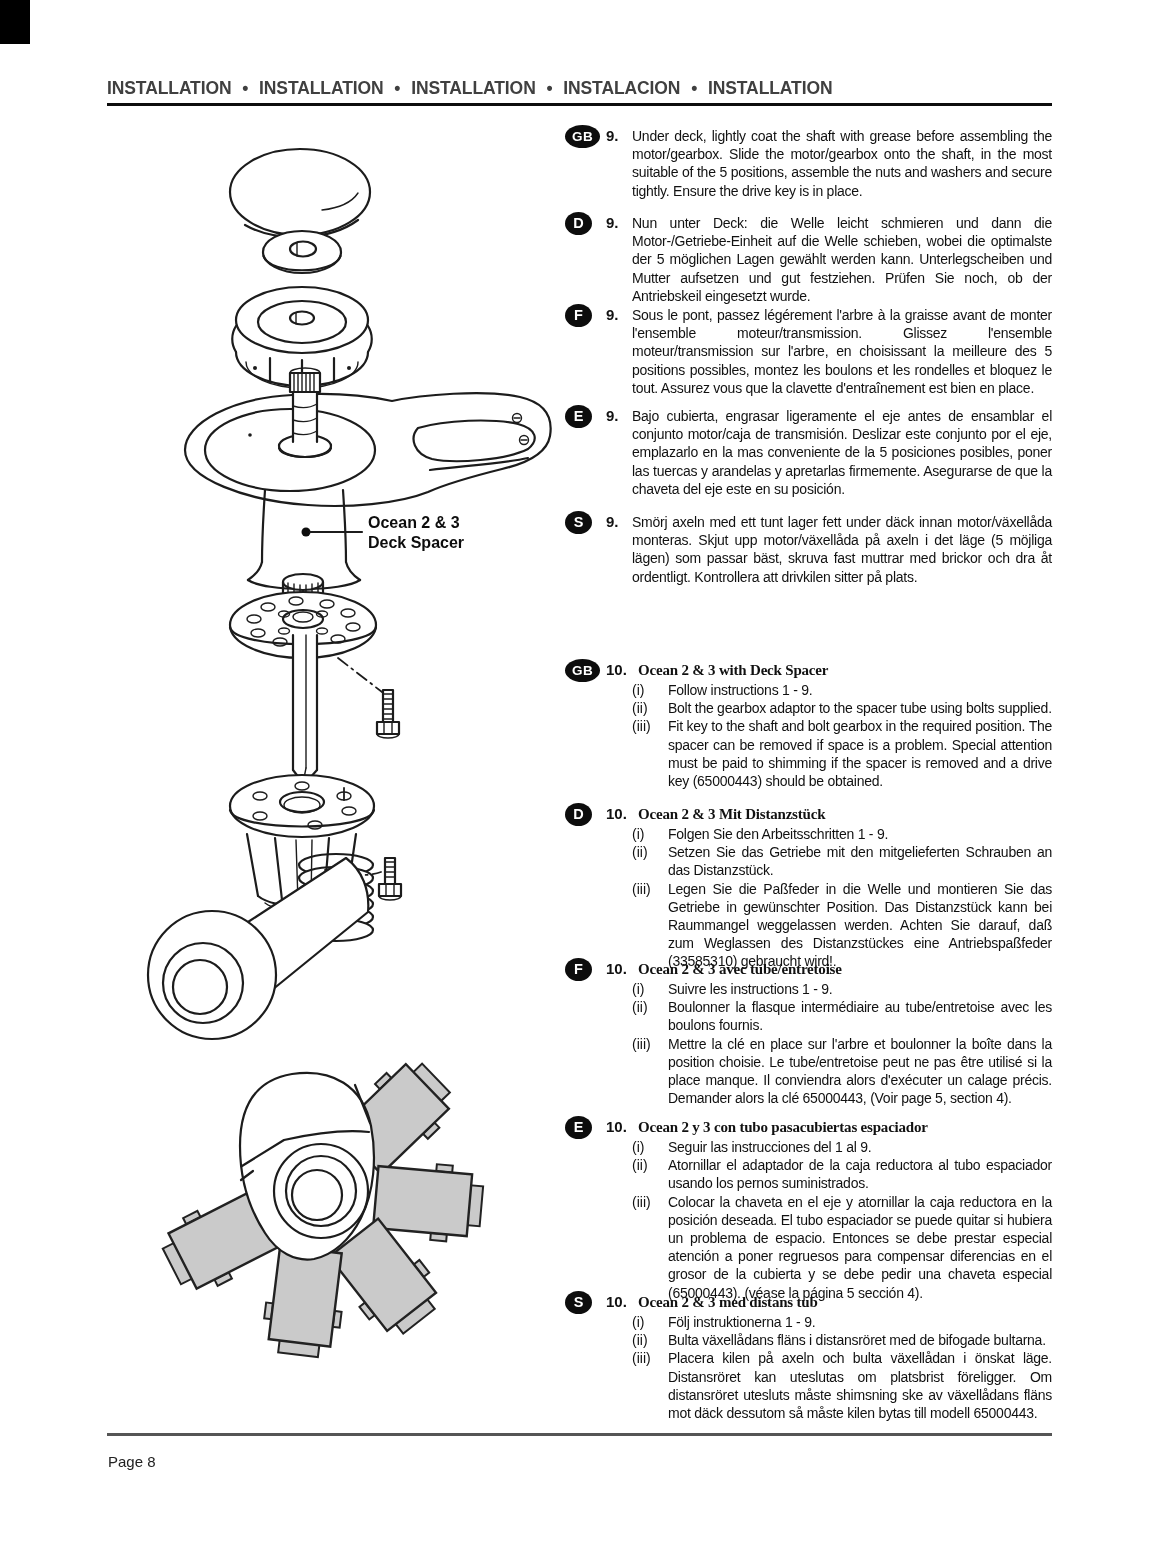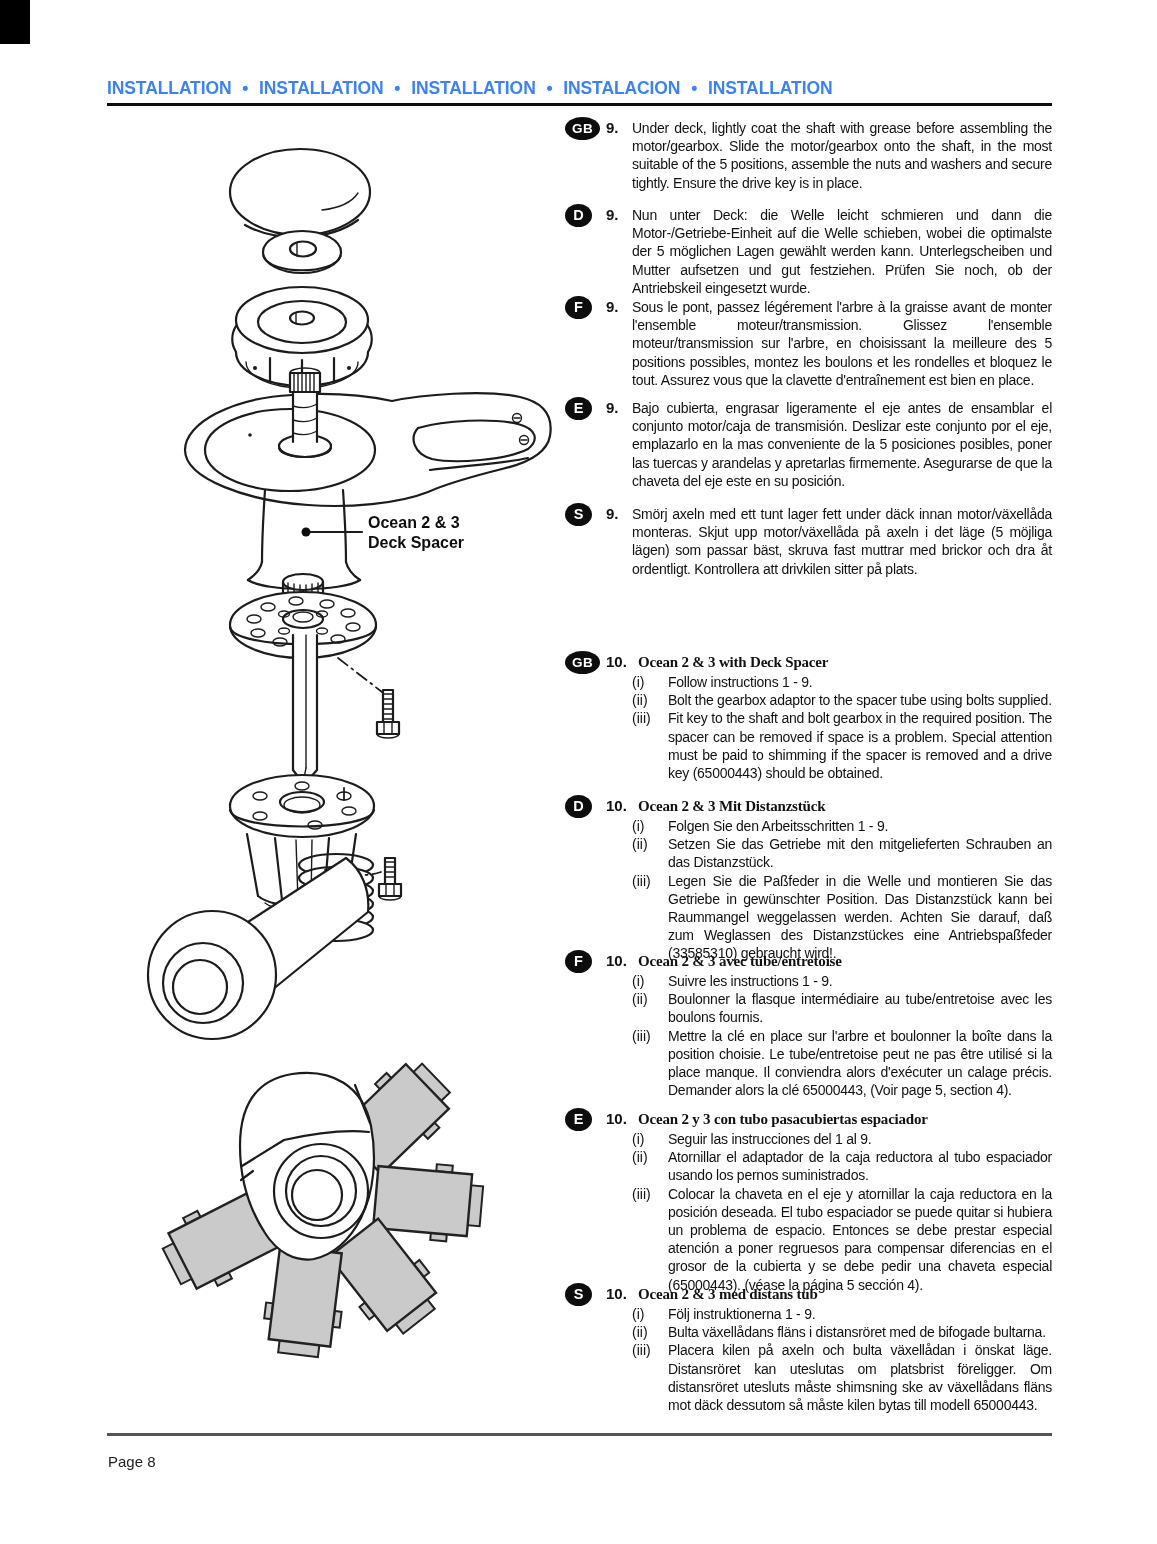--- a/index.html
+++ b/index.html
@@ -1,22 +1,22 @@
 <!DOCTYPE html>
 <html><head>
 <meta charset="utf-8">
 <style>
   html,body{margin:0;padding:0;background:#888;}
   #page{position:relative;width:1157px;height:1544px;background:#ffffff;overflow:hidden;
         font-family:"Liberation Sans",sans-serif;color:#111;}
   .corner-mark{position:absolute;left:0;top:0;width:30px;height:44px;background:#000;}
   .header{position:absolute;left:107px;top:78px;font-size:17.5px;font-weight:bold;
-          letter-spacing:-0.1px;word-spacing:6px;color:#3b82f6;white-space:nowrap;}
+          letter-spacing:-0.1px;word-spacing:6px;color:#404040;white-space:nowrap;}
   .header-rule{position:absolute;left:107px;top:103px;width:945px;height:2.5px;background:#0d0d0d;}
-  .sec{position:absolute;left:565px;width:489px;}
+  .sec{position:absolute;left:565px;width:489px;margin-top:8px;}
   .badge{position:absolute;left:0;top:-2px;background:#0d0d0d;color:#fff;border-radius:50%;
          text-align:center;font-weight:bold;height:23px;line-height:23px;font-size:14.5px;width:27px;}
   .badge.wide{width:35px;font-size:13.5px;letter-spacing:.5px;}
   .num{position:absolute;left:41px;top:0;font-weight:bold;font-size:15px;line-height:18px;}
   .body{margin-left:67px;width:420px;}
   .para{margin:0;text-align:justify;font-size:14px;line-height:18.2px;letter-spacing:-0.25px;}
   .title{margin-left:73px;width:414px;font-weight:bold;font-size:15px;line-height:19px;
          letter-spacing:-0.2px;margin-bottom:1px;font-family:Liberation Serif, serif;}
   .items{margin-left:67px;width:420px;}
   .item{display:flex;}

